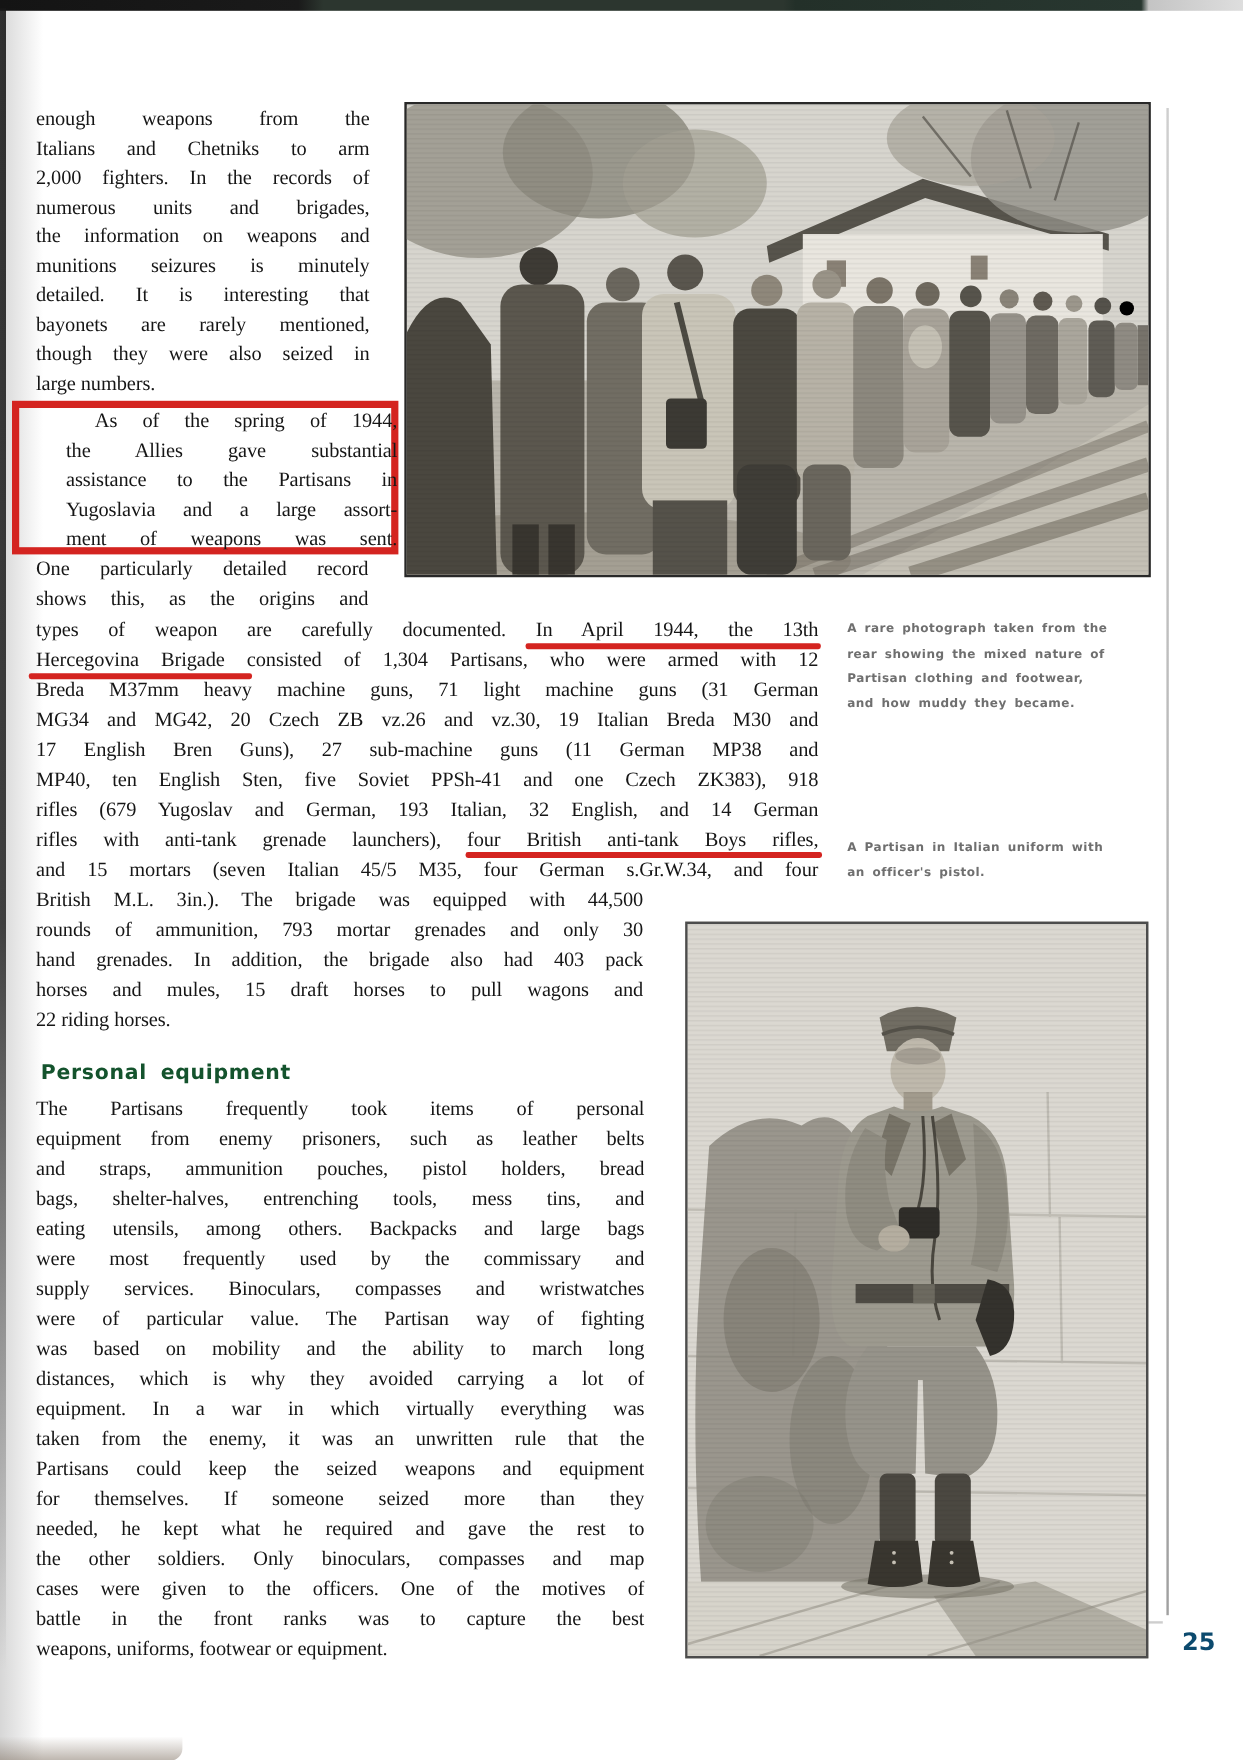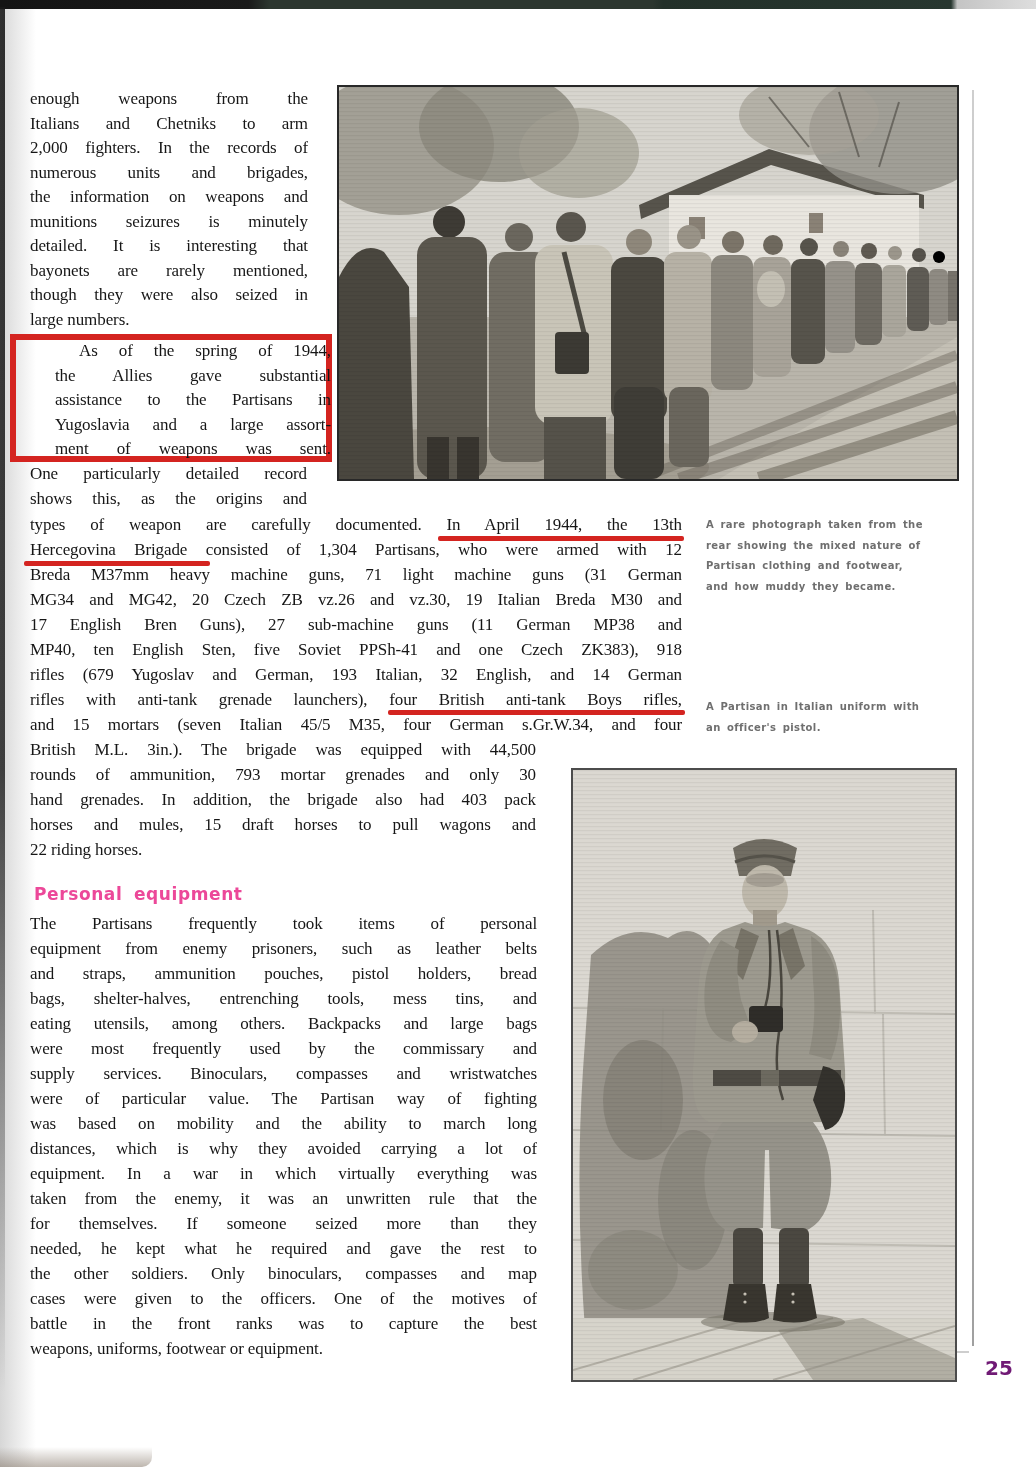--- a/index.html
+++ b/index.html
@@ -22,40 +22,40 @@
   .tb .ln{text-align:justify;text-align-last:justify;font-family:Liberation Serif, serif;}
   .tb.endshort .ln:last-child{text-align-last:left;}
   .col1{left:30px;top:87px;width:278px;line-height:24.5px;}
   .boxed{left:31px;top:339px;width:276px;line-height:24.6px;margin-left:24px;}
   .boxed .ln:first-child{text-indent:24px;}
   .postbox{left:30px;top:462px;width:277px;line-height:24.6px;}
   .wide{left:30px;top:512px;width:652px;line-height:25px;}
   .narrow{left:30px;top:737px;width:506px;line-height:25px;}
   .sectionbody{left:30px;top:911px;width:507px;line-height:25px;}
   .heading{position:absolute;left:34px;top:884px;font-family:"DejaVu Sans","Liberation Sans",sans-serif;
-    font-weight:bold;font-size:17px;letter-spacing:.6px;word-spacing:5px;color:#ec4899;}
+    font-weight:bold;font-size:17px;letter-spacing:.6px;word-spacing:5px;color:#14532d;}
   
   .hl-box{position:absolute;left:10px;top:334px;width:310px;height:116px;border:6px solid #d42420;}
   .u-line{position:absolute;height:5px;background:#d42420;border-radius:2px;}
   .u1{left:438px;top:536px;width:246px;}
   .u2{left:24px;top:561px;width:186px;}
   .u3{left:388px;top:710px;width:297px;}
   
   .photo{position:absolute;background:#cfcdc6;}
   .photo1{left:337px;top:85px;width:618px;height:392px;border:2px solid #282828;}
   .photo2{left:571px;top:768px;width:382px;height:610px;border:2px solid #4c4c4c;}
   .photo svg{display:block;width:100%;height:100%;}
   
   .cap{position:absolute;font-family:"DejaVu Sans","Liberation Sans",sans-serif;font-weight:bold;
     font-size:10px;line-height:20.5px;color:#6f6f6f;letter-spacing:.4px;word-spacing:2.5px;}
   .cap .ln{white-space:nowrap;}
   .cap1{left:706px;top:515px;width:260px;}
   .cap2{left:706px;top:697px;width:260px;}
   .page-num{position:absolute;left:985px;top:1356px;font-family:"DejaVu Sans","Liberation Sans",sans-serif;
-    font-weight:bold;font-size:20px;color:#701a75;}
+    font-weight:bold;font-size:20px;color:#0c4a6e;}
 </style>
 </head>
 <body>
 
 <div id="page">
 
   <div class="top-bar"></div>
   <div class="left-strip"></div>
   <div class="page-shade"></div>
   <div class="corner-smudge"></div>
@@ -124,20 +124,21 @@
       <div class="ln">and straps, ammunition pouches, pistol holders, bread</div>
       <div class="ln">bags, shelter-halves, entrenching tools, mess tins, and</div>
       <div class="ln">eating utensils, among others. Backpacks and large bags</div>
       <div class="ln">were most frequently used by the commissary and</div>
       <div class="ln">supply services. Binoculars, compasses and wristwatches</div>
       <div class="ln">were of particular value. The Partisan way of fighting</div>
       <div class="ln">was based on mobility and the ability to march long</div>
       <div class="ln">distances, which is why they avoided carrying a lot of</div>
       <div class="ln">equipment. In a war in which virtually everything was</div>
       <div class="ln">taken from the enemy, it was an unwritten rule that the</div>
+      <div class="ln">Partisans could keep the seized weapons and equipment</div>
       <div class="ln">for themselves. If someone seized more than they</div>
       <div class="ln">needed, he kept what he required and gave the rest to</div>
       <div class="ln">the other soldiers. Only binoculars, compasses and map</div>
       <div class="ln">cases were given to the officers. One of the motives of</div>
       <div class="ln">battle in the front ranks was to capture the best</div>
       <div class="ln">weapons, uniforms, footwear or equipment.</div>
     </div>
 
   <div class="photo photo1" aria-label="Black-and-white photograph of a long line of Partisans seen from the rear on muddy ground">
     <svg viewBox="0 0 618 392" preserveAspectRatio="none" aria-hidden="true">

